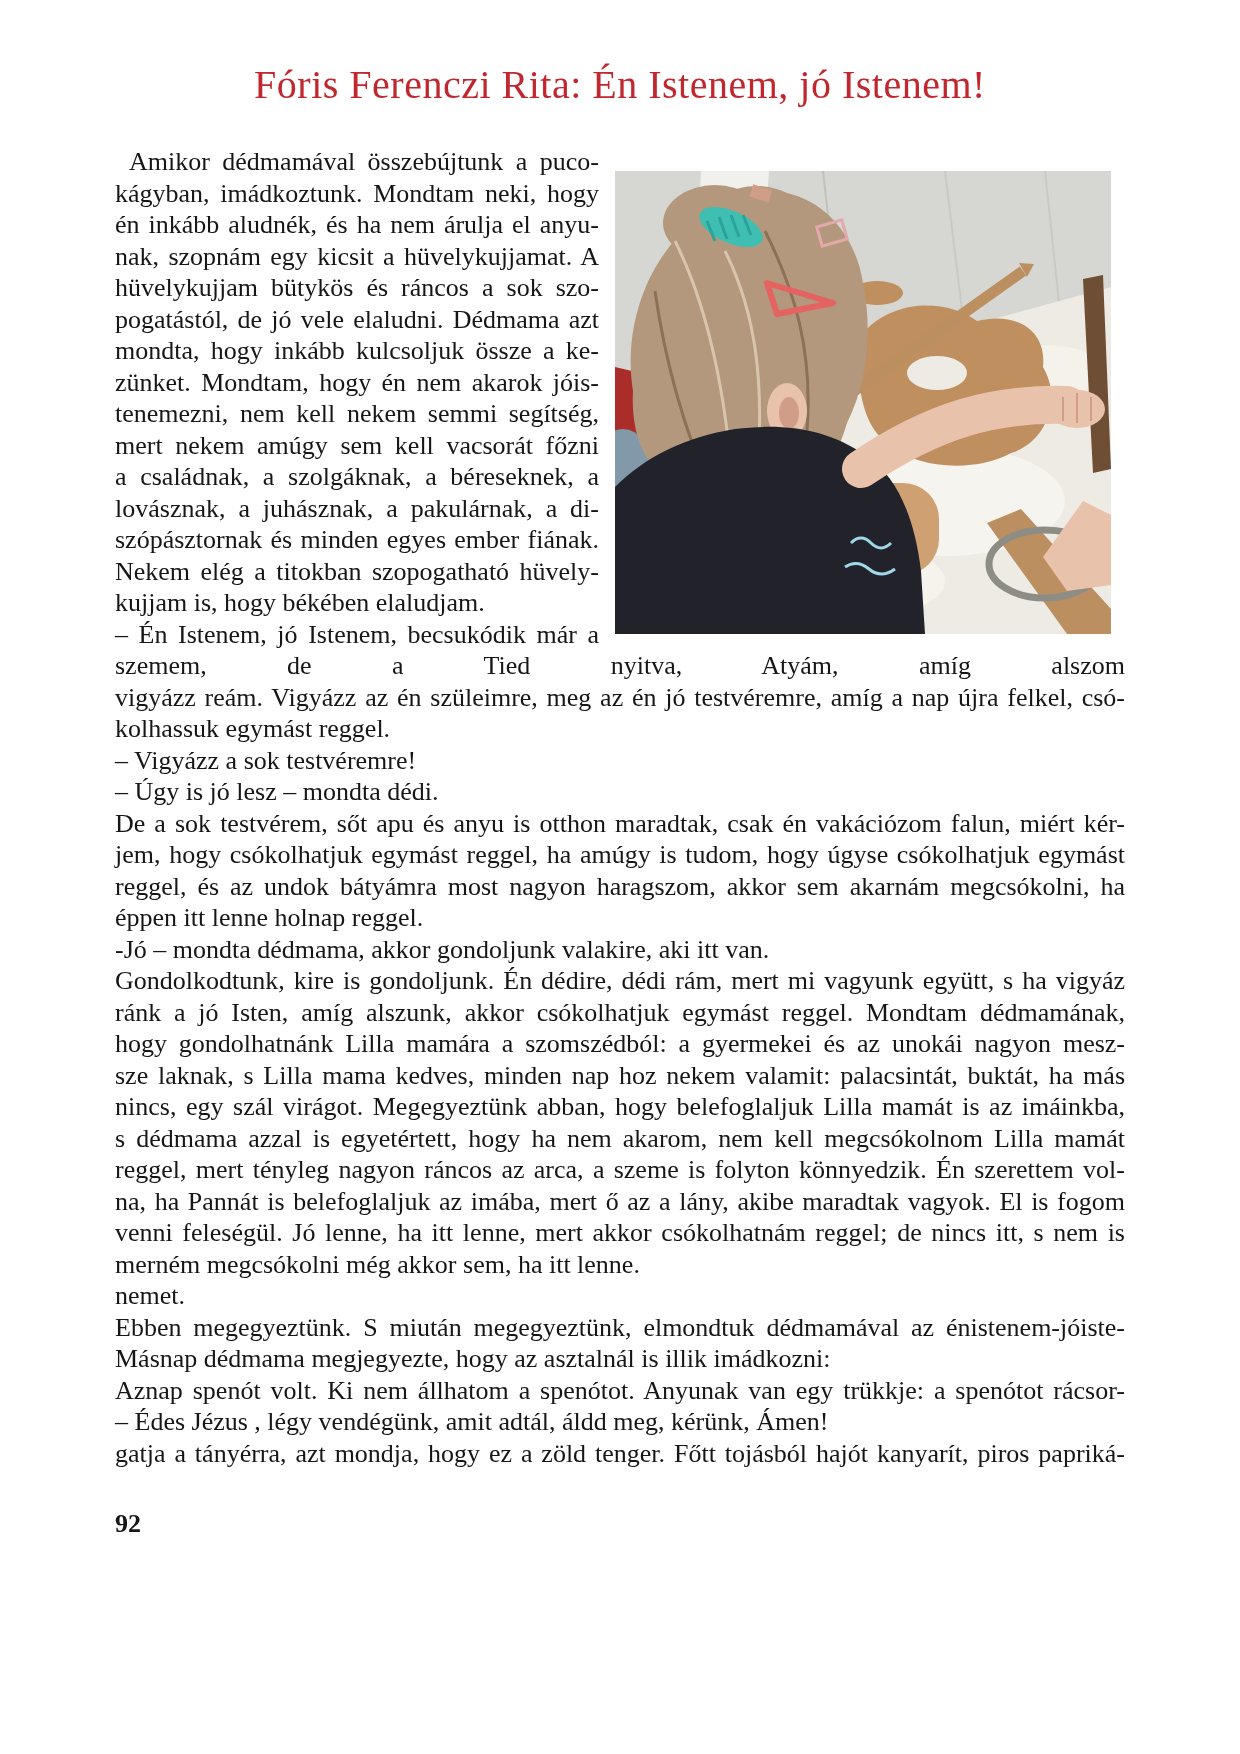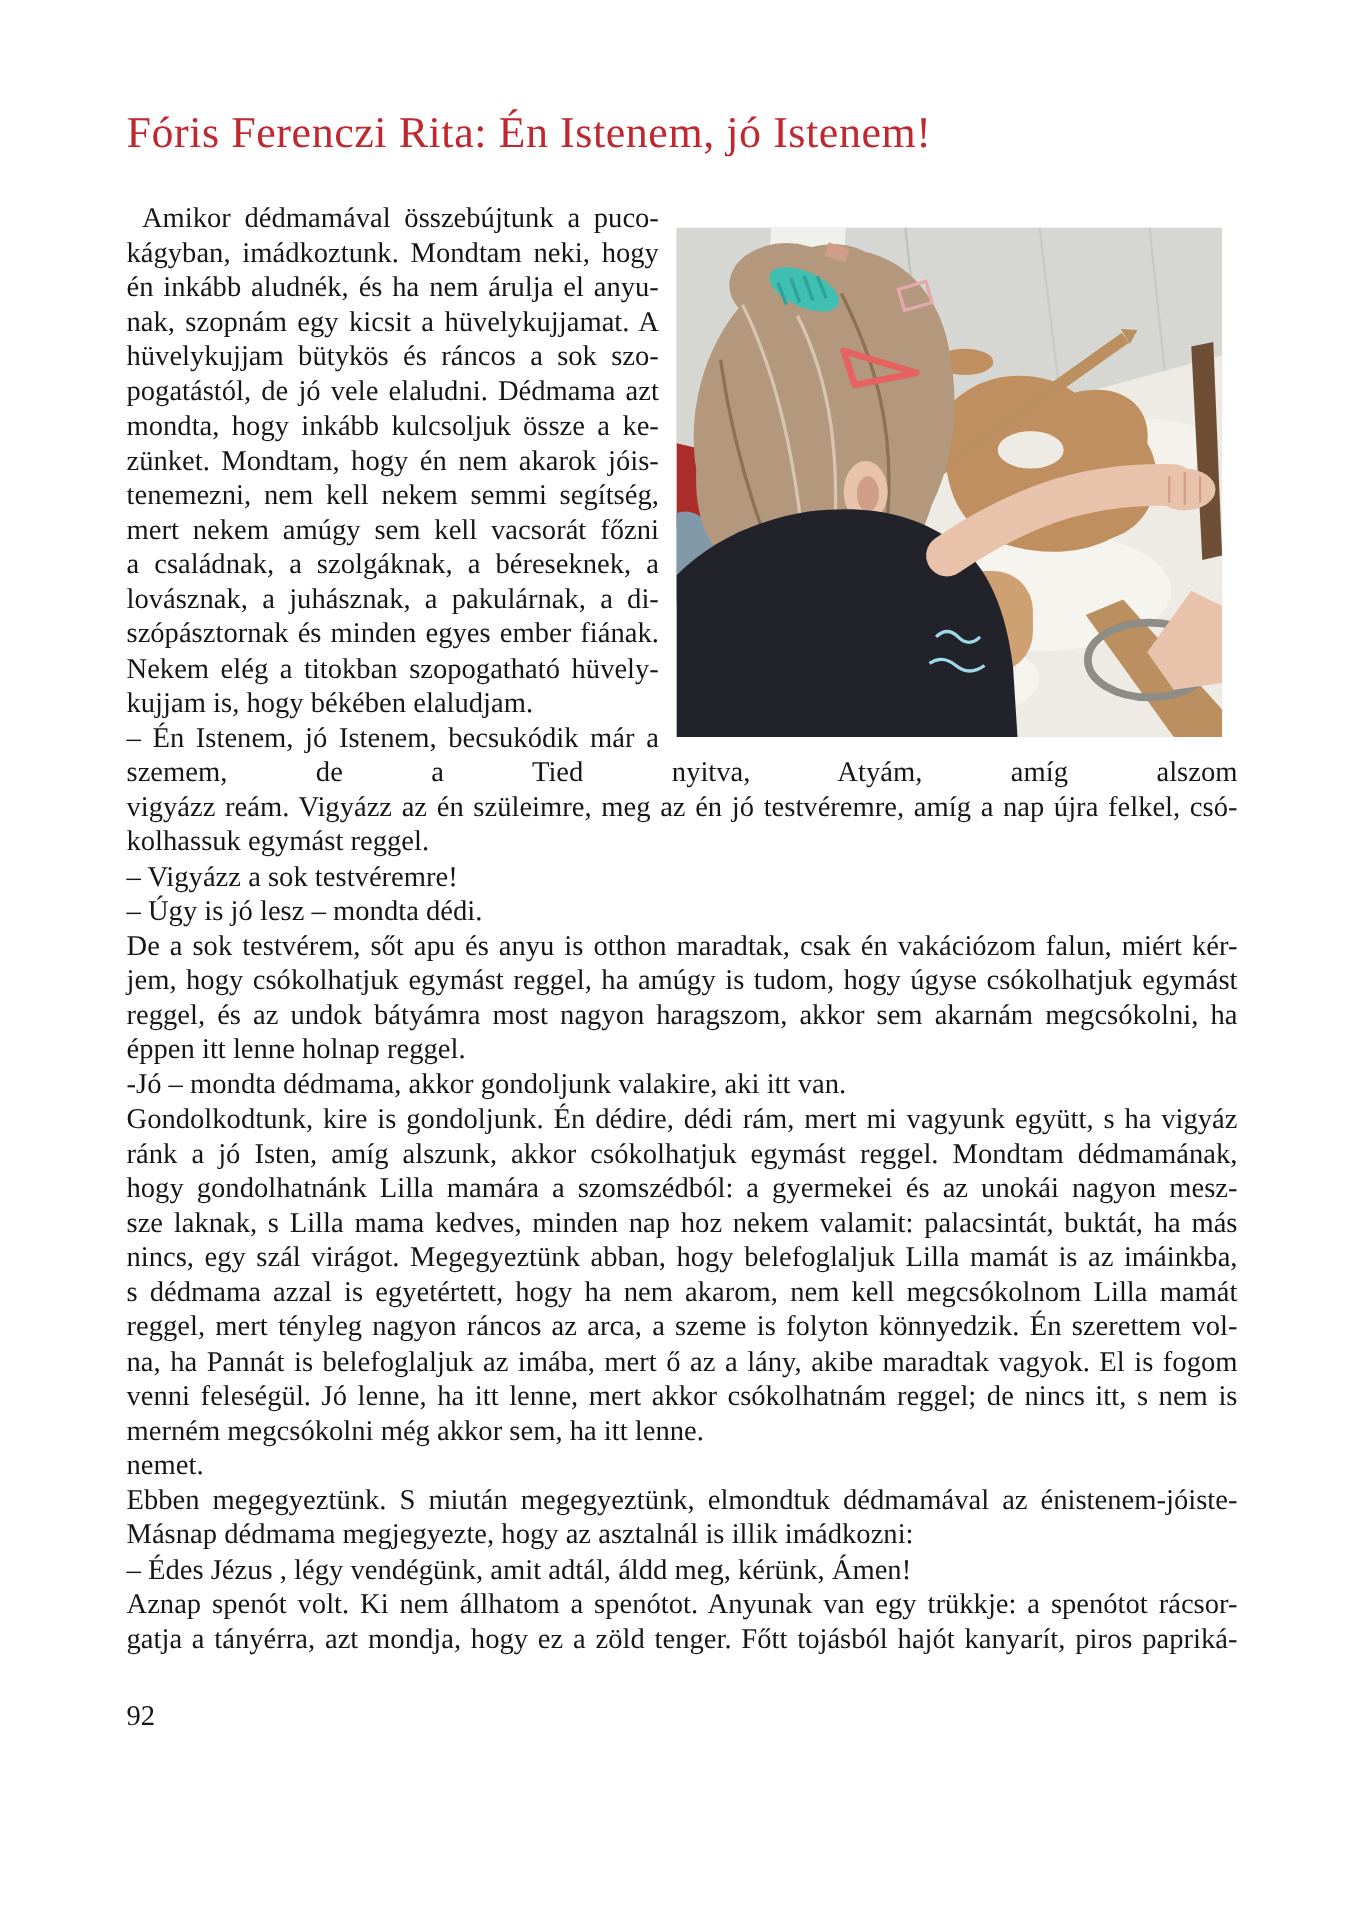--- a/index.html
+++ b/index.html
@@ -3,33 +3,33 @@
 <meta charset="utf-8">
 <style>
   html,body { margin:0; padding:0; }
   body {
     width:1240px; height:1754px; background:#ffffff;
     font-family:"Liberation Serif", serif; color:#161616;
     -webkit-font-smoothing:antialiased;
   }
   .page { box-sizing:border-box; width:1240px; height:1754px; padding:0 115px; overflow:hidden; }
   .title {
-    margin:0; padding-top:96px; text-align:left;
+    margin:0; padding-top:60px; text-align:center;
     font-weight:normal; font-size:40px; line-height:50px; letter-spacing:0.5px;
   }
   .flow { margin-top:36px; font-size:26px; line-height:31.5px; }
   .photo {
     float:right; width:496px; height:463px;
     margin:25px 14px 16px 16px; padding:0; background:#d6d7d2;
   }
   .photo svg { display:block; width:496px; height:463px; }
   .line { text-align:left; }
   .line.j { text-align:justify; text-align-last:justify; }
   .line.indent { text-indent:14px; }
-  .pagenum { clear:both; font-weight:normal; font-size:26px; margin-top:40px; }
+  .pagenum { clear:both; font-weight:bold; font-size:26px; margin-top:40px; }
 </style>
 </head>
 <body>
 
 <div class="page">
 
   <h1 class="title" style="color: rgb(192, 39, 46);">Fóris Ferenczi Rita: Én Istenem, jó Istenem!</h1>
 
   <section class="flow">
 
@@ -123,22 +123,22 @@
         <div class="line j">sze laknak, s Lilla mama kedves, minden nap hoz nekem valamit: palacsintát, buktát, ha más</div>
         <div class="line j">nincs, egy szál virágot. Megegyeztünk abban, hogy belefoglaljuk Lilla mamát is az imáinkba,</div>
         <div class="line j">s dédmama azzal is egyetértett, hogy ha nem akarom, nem kell megcsókolnom Lilla mamát</div>
         <div class="line j">reggel, mert tényleg nagyon ráncos az arca, a szeme is folyton könnyedzik. Én szerettem vol-</div>
         <div class="line j">na, ha Pannát is belefoglaljuk az imába, mert ő az a lány, akibe maradtak vagyok. El is fogom</div>
         <div class="line j">venni feleségül. Jó lenne, ha itt lenne, mert akkor csókolhatnám reggel; de nincs itt, s nem is</div>
         <div class="line">merném megcsókolni még akkor sem, ha itt lenne.</div>
         <div class="line">nemet.</div>
         <div class="line j">Ebben megegyeztünk. S miután megegyeztünk, elmondtuk dédmamával az énistenem-jóiste-</div>
         <div class="line">Másnap dédmama megjegyezte, hogy az asztalnál is illik imádkozni:</div>
+        <div class="line j">Aznap spenót volt. Ki nem állhatom a spenótot. Anyunak van egy trükkje: a spenótot rácsor-</div>
         <div class="line">– Édes Jézus , légy vendégünk, amit adtál, áldd meg, kérünk, Ámen!</div>
-        <div class="line j">Aznap spenót volt. Ki nem állhatom a spenótot. Anyunak van egy trükkje: a spenótot rácsor-</div>
         <div class="line j">gatja a tányérra, azt mondja, hogy ez a zöld tenger. Főtt tojásból hajót kanyarít, piros papriká-</div>
       </div>
 
   </section>
 
   <div class="pagenum">92</div>
 
 </div>
 
 </body></html>

